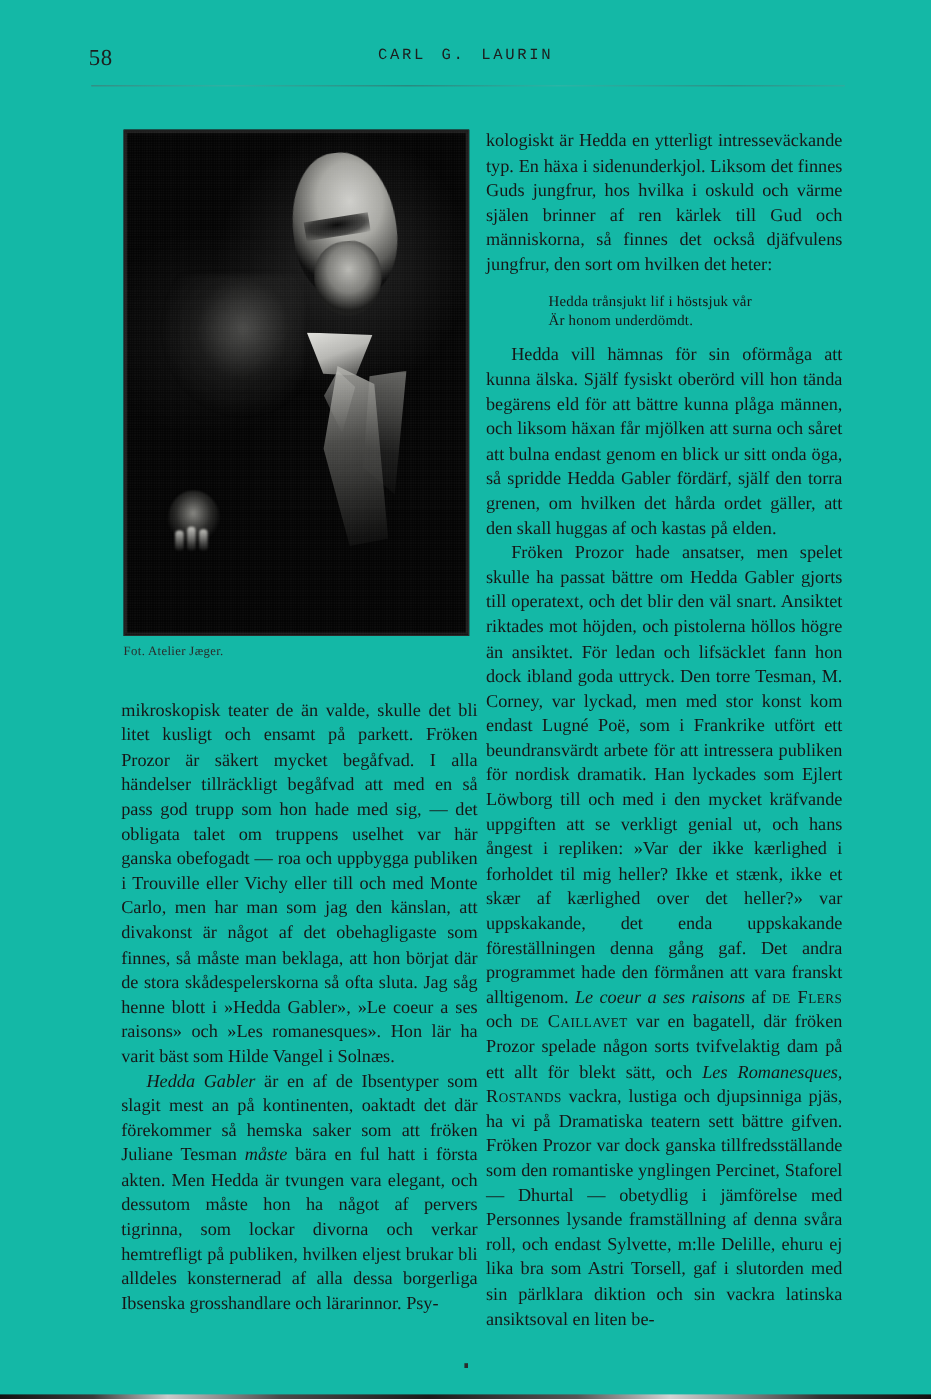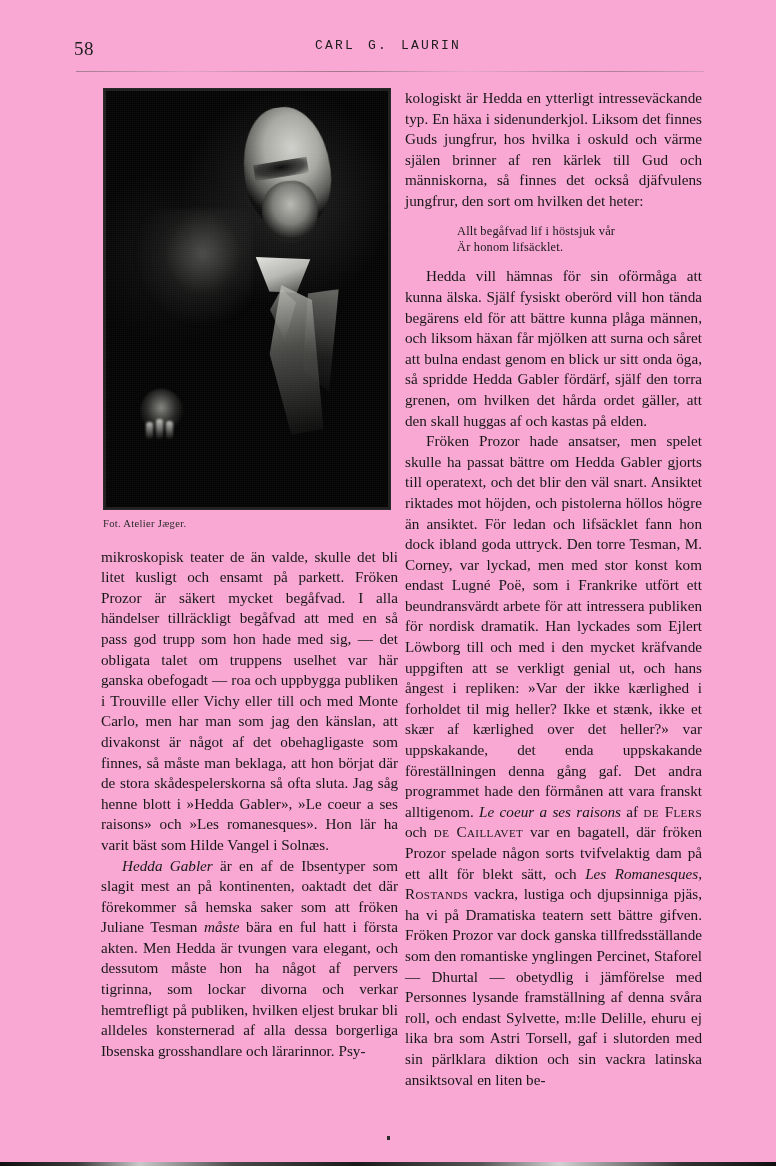--- a/index.html
+++ b/index.html
@@ -12,21 +12,21 @@
     height: 1166px;
     overflow: hidden;
     font-family: "Liberation Serif", "DejaVu Serif", serif;
     color: #171717;
   }
 
   .page {
     position: relative;
     width: 776px;
     height: 1166px;
-    background: #f9a8d4;
+    background: #14b8a6;
   }
 
   
   .runhead {
     position: absolute;
     left: 74px;
     top: 38px;
     width: 628px;
     height: 28px;
   }
@@ -58,21 +58,21 @@
     height: 1px;
     background: linear-gradient(to right,
        rgba(90,90,90,0.55) 0%, rgba(150,150,150,0.25) 18%,
        rgba(70,70,70,0.5) 42%, rgba(160,160,160,0.2) 62%,
        rgba(80,80,80,0.45) 85%, rgba(130,130,130,0.3) 100%);
   }
 
   
   .col {
     position: absolute;
-    top: 88px;
+    top: 108px;
     width: 297px;
     font-size: 15.2px;
     line-height: 20.6px;
     text-align: justify;
     text-justify: inter-word;
     -webkit-hyphens: none;
     hyphens: none;
   }
   .col-left  { left: 101px; }
   .col-right { left: 405px; }
@@ -234,21 +234,21 @@
   .figcaption {
     margin-top: 9px;
     width: 286px;
     text-align: center;
     font-size: 15px;
     letter-spacing: 1.6px;
     word-spacing: 3px;
     color: #1d1d1d;
   }
 
-  .body-left { margin-top: 12px; }
+  .body-left { margin-top: 28px; }
 
   
   .verse {
     margin: 11px 0 11px 0;
     padding-left: 52px;
     font-size: 12.4px;
     line-height: 16.4px;
     text-align: left;
     letter-spacing: 0.2px;
   }
@@ -317,22 +317,22 @@
     <div class="body-left">
       <p class="noindent">mikroskopisk teater de än valde, skulle det bli litet kusligt och ensamt på parkett. Fröken Prozor är säkert mycket begåfvad. I alla händelser tillräckligt begåfvad att med en så pass god trupp som hon hade med sig, — det obligata talet om truppens uselhet var här ganska obefogadt — roa och uppbygga publiken i Trouville eller Vichy eller till och med Monte Carlo, men har man som jag den känslan, att divakonst är något af det obehagligaste som finnes, så måste man beklaga, att hon börjat där de stora skådespelerskorna så ofta sluta. Jag såg henne blott i »Hedda Gabler», »Le coeur a ses raisons» och »Les romanesques». Hon lär ha varit bäst som Hilde Vangel i Solnæs.</p>
       <p><em class="it">Hedda Gabler</em><span> är en af de Ibsentyper som slagit mest an på kontinenten, oaktadt det där förekommer så hemska saker som att fröken Juliane Tesman </span><em class="it">måste</em><span> bära en ful hatt i första akten. Men Hedda är tvungen vara elegant, och dessutom måste hon ha något af pervers tigrinna, som lockar divorna och verkar hemtrefligt på publiken, hvilken eljest brukar bli alldeles konsternerad af alla dessa borgerliga Ibsenska grosshandlare och lärarinnor. Psy-</span></p>
     </div>
   </div>
 
   <div class="col col-right">
     <p class="noindent">kologiskt är Hedda en ytterligt intresseväckande typ. En häxa i sidenunderkjol. Liksom det finnes Guds jungfrur, hos hvilka i oskuld och värme själen brinner af ren kärlek till Gud och människorna, så finnes det också djäfvulens jungfrur, den sort om hvilken det heter:</p>
 
     <div class="verse">
-      <div>Allt begåfvad lif i höstsjuk vår</div>
-      <div>Är honom lifsäcklet.</div>
+      <div>Hedda trånsjukt lif i höstsjuk vår</div>
+      <div>Är honom underdömdt.</div>
     </div>
 
     <p>Hedda vill hämnas för sin oförmåga att kunna älska. Själf fysiskt oberörd vill hon tända begärens eld för att bättre kunna plåga männen, och liksom häxan får mjölken att surna och såret att bulna endast genom en blick ur sitt onda öga, så spridde Hedda Gabler fördärf, själf den torra grenen, om hvilken det hårda ordet gäller, att den skall huggas af och kastas på elden.</p>
 
     <p><span>Fröken Prozor hade ansatser, men spelet skulle ha passat bättre om Hedda Gabler gjorts till operatext, och det blir den väl snart. Ansiktet riktades mot höjden, och pistolerna höllos högre än ansiktet. För ledan och lifsäcklet fann hon dock ibland goda uttryck. Den torre Tesman, M. Corney, var lyckad, men med stor konst kom endast Lugné Poë, som i Frankrike utfört ett beundransvärdt arbete för att intressera publiken för nordisk dramatik. Han lyckades som Ejlert Löwborg till och med i den mycket kräfvande uppgiften att se verkligt genial ut, och hans ångest i repliken: »Var der ikke kærlighed i forholdet til mig heller? Ikke et stænk, ikke et skær af kærlighed over det heller?» var uppskakande, det enda uppskakande föreställningen denna gång gaf. Det andra programmet hade den förmånen att vara franskt alltigenom. </span><em class="it">Le coeur a ses raisons</em><span> af </span><span class="sc">de Flers</span><span> och </span><span class="sc">de Caillavet</span><span> var en bagatell, där fröken Prozor spelade någon sorts tvifvelaktig dam på ett allt för blekt sätt, och </span><em class="it">Les Romanesques,</em><span> </span><span class="sc">Rostands</span><span> vackra, lustiga och djupsinniga pjäs, ha vi på Dramatiska teatern sett bättre gifven. Fröken Prozor var dock ganska tillfredsställande som den romantiske ynglingen Percinet, Staforel — Dhurtal — obetydlig i jämförelse med Personnes lysande framställning af denna svåra roll, och endast Sylvette, m:lle Delille, ehuru ej lika bra som Astri Torsell, gaf i slutorden med sin pärlklara diktion och sin vackra latinska ansiktsoval en liten be-</span></p>
   </div>
 
   <div class="speck"></div>
   <div class="bottom-edge"></div>
 </div>

